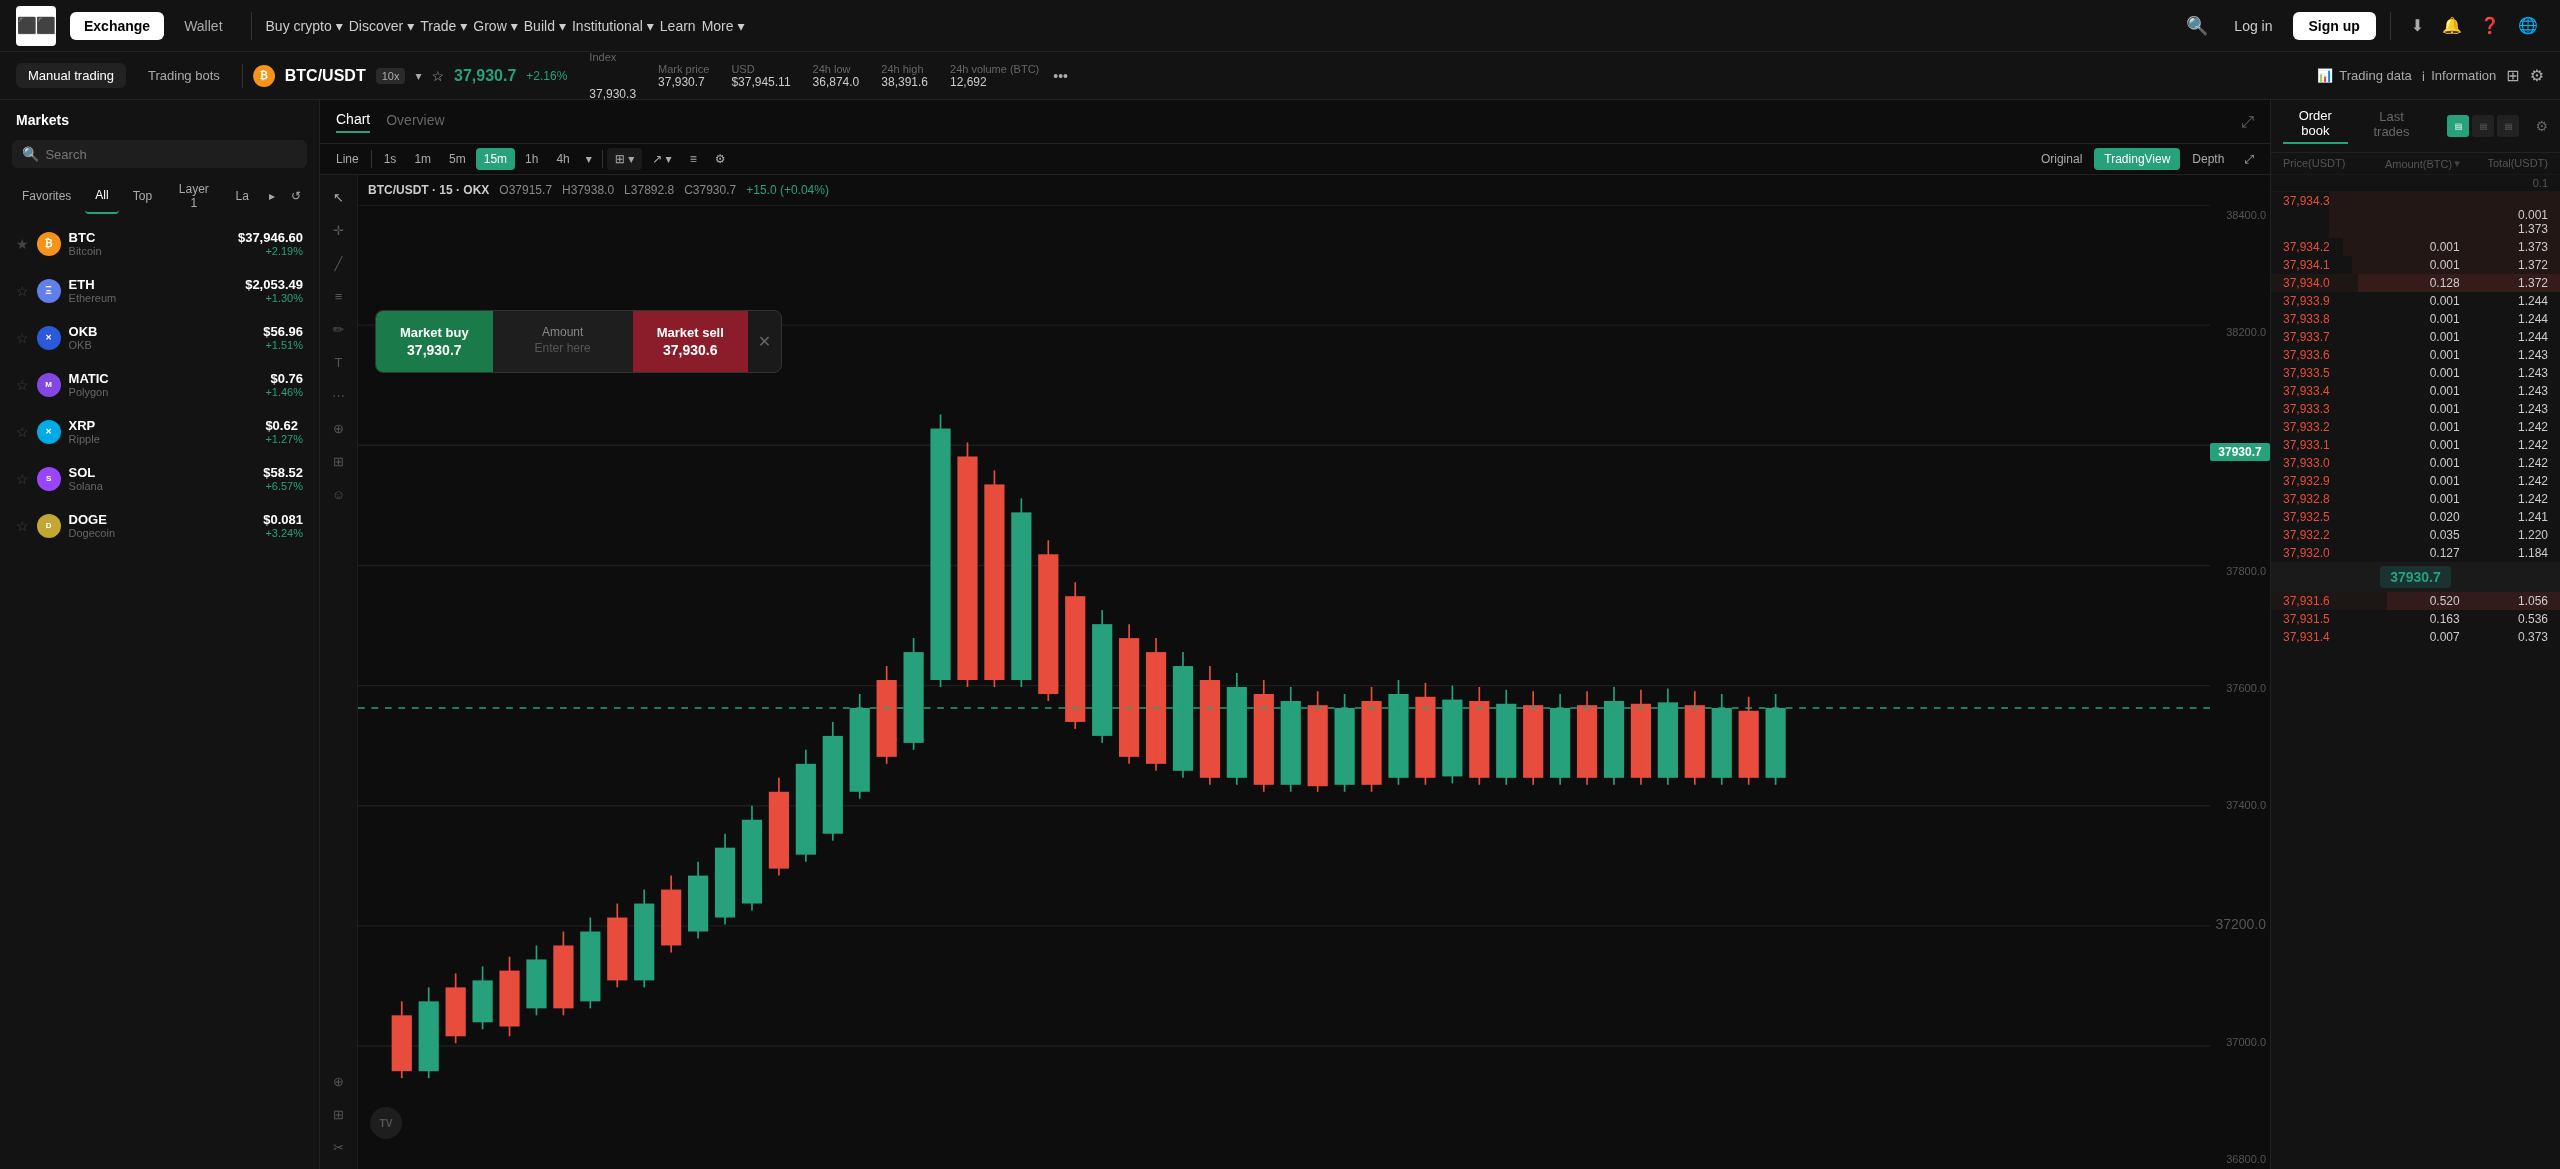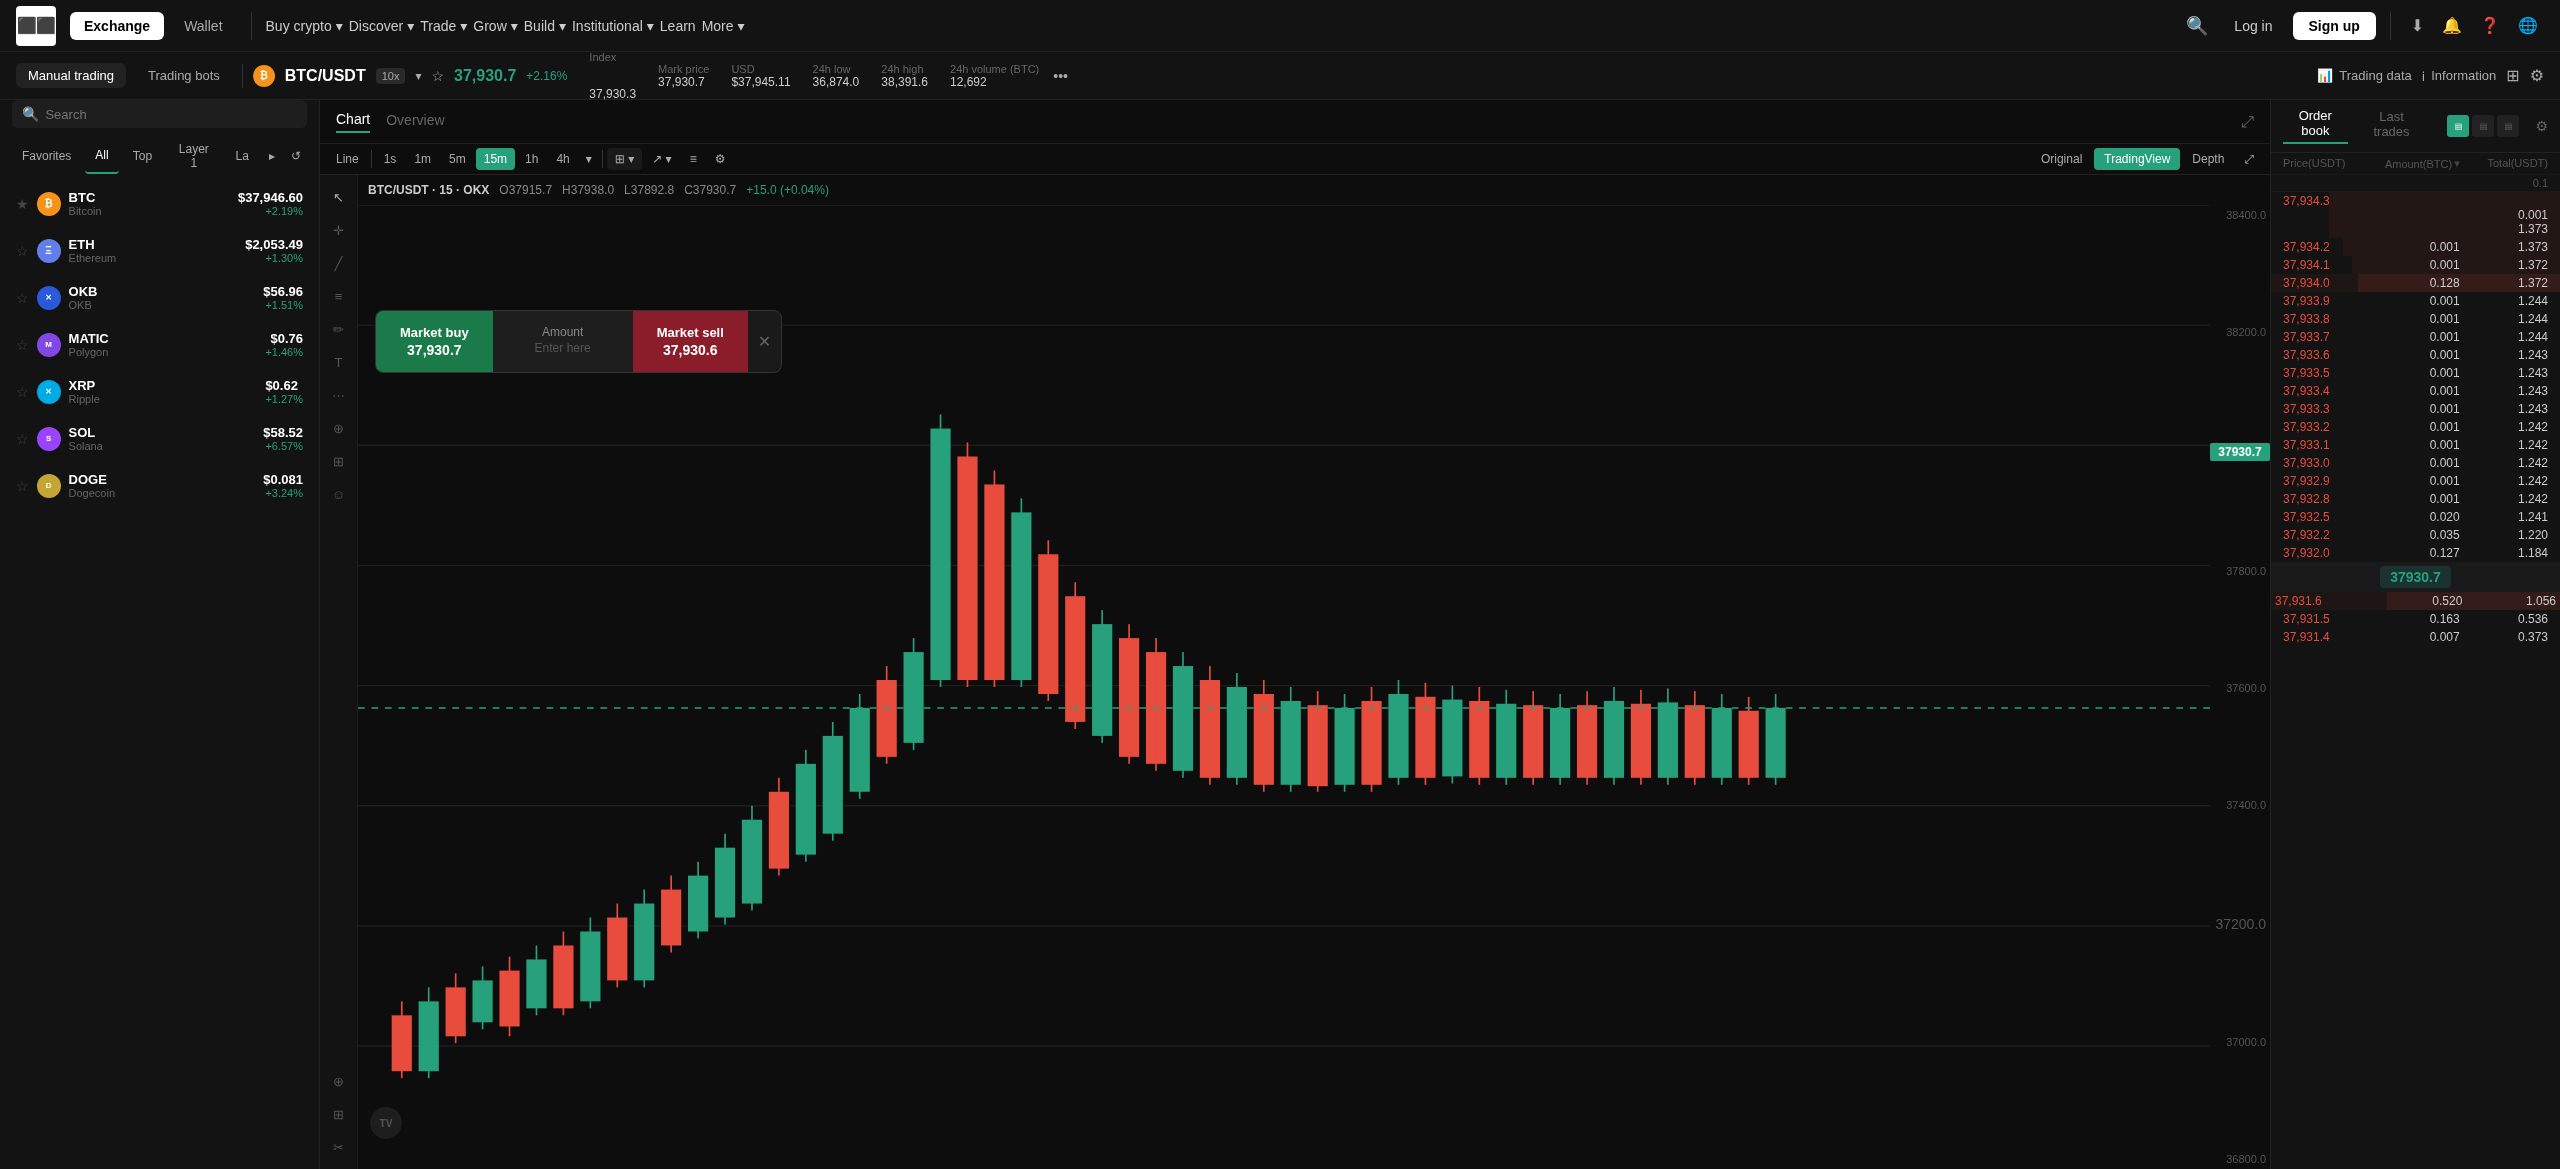--- a/index.html
+++ b/index.html
@@ -99,20 +99,21 @@
   <div style="flex:1;"></div>
   <button style="display:flex;align-items:center;gap:6px;background:none;border:none;color:#aaa;font-size:13px;cursor:pointer;">📊 <span>Trading data</span></button>
   <button style="display:flex;align-items:center;gap:6px;background:none;border:none;color:#aaa;font-size:13px;cursor:pointer;">ℹ <span>Information</span></button>
   <button style="background:none;border:none;color:#aaa;font-size:16px;cursor:pointer;">⊞</button>
   <button style="background:none;border:none;color:#aaa;font-size:16px;cursor:pointer;">⚙</button>
 </div>
 
 <div style="display:flex;height:calc(1169px - 100px);">
 
   <div style="width:320px;background:#131313;border-right:1px solid #222;display:flex;flex-direction:column;">
+    <div style="padding:12px 16px;font-size:14px;font-weight:600;color:#fff;">Markets</div>
     <div style="margin:0 12px 10px;background:#1e1e1e;border-radius:6px;display:flex;align-items:center;padding:6px 10px;gap:6px;">
       <span style="color:#666;font-size:14px;">🔍</span>
       <input style="background: none; border: none; outline: none; color: rgb(204, 204, 204); font-size: 13px; width: 100%;" placeholder="Search">
     </div>
     <div style="display:flex;padding:0 12px;gap:4px;margin-bottom:6px;">
       <button style="padding:4px 10px;border-radius:4px;font-size:12px;color:#aaa;background:none;border:none;cursor:pointer;">Favorites</button>
       <button style="padding:4px 10px;border-radius:4px;font-size:12px;color:#fff;background:none;border:none;cursor:pointer;border-bottom:2px solid #26a17b;">All</button>
       <button style="padding:4px 10px;border-radius:4px;font-size:12px;color:#aaa;background:none;border:none;cursor:pointer;">Top</button>
       <button style="padding:4px 10px;border-radius:4px;font-size:12px;color:#aaa;background:none;border:none;cursor:pointer;">Layer 1</button>
       <button style="padding:4px 10px;border-radius:4px;font-size:12px;color:#aaa;background:none;border:none;cursor:pointer;">La</button>
@@ -552,21 +553,21 @@
       <div style="display:flex;padding:2px 12px;position:relative;cursor:pointer;">
         <span style="flex:1;font-size:12px;color:#e74c3c;z-index:1;">37,932.0</span>
         <span style="flex:1;font-size:12px;color:#ccc;text-align:right;z-index:1;">0.127</span>
         <span style="flex:1;font-size:12px;color:#ccc;text-align:right;z-index:1;">1.184</span>
       </div>
 
       <div style="display:flex;align-items:center;justify-content:center;padding:4px 12px;background:#1a1a1a;gap:8px;">
         <span style="font-size:14px;font-weight:700;color:#26a17b;background:#1a3330;padding:3px 10px;border-radius:4px;">37930.7</span>
       </div>
 
-      <div style="display:flex;padding:2px 4px;position:relative;cursor:pointer;background:rgba(231,76,60,0.05);">
+      <div style="display:flex;padding:2px 12px;position:relative;cursor:pointer;background:rgba(231,76,60,0.05);">
         <div style="position:absolute;right:0;top:0;height:100%;width:60%;background:rgba(231,76,60,0.1);"></div>
         <span style="flex:1;font-size:12px;color:#e74c3c;z-index:1;">37,931.6</span>
         <span style="flex:1;font-size:12px;color:#ccc;text-align:right;z-index:1;">0.520</span>
         <span style="flex:1;font-size:12px;color:#ccc;text-align:right;z-index:1;">1.056</span>
       </div>
       <div style="display:flex;padding:2px 12px;position:relative;cursor:pointer;">
         <span style="flex:1;font-size:12px;color:#e74c3c;z-index:1;">37,931.5</span>
         <span style="flex:1;font-size:12px;color:#ccc;text-align:right;z-index:1;">0.163</span>
         <span style="flex:1;font-size:12px;color:#ccc;text-align:right;z-index:1;">0.536</span>
       </div>

